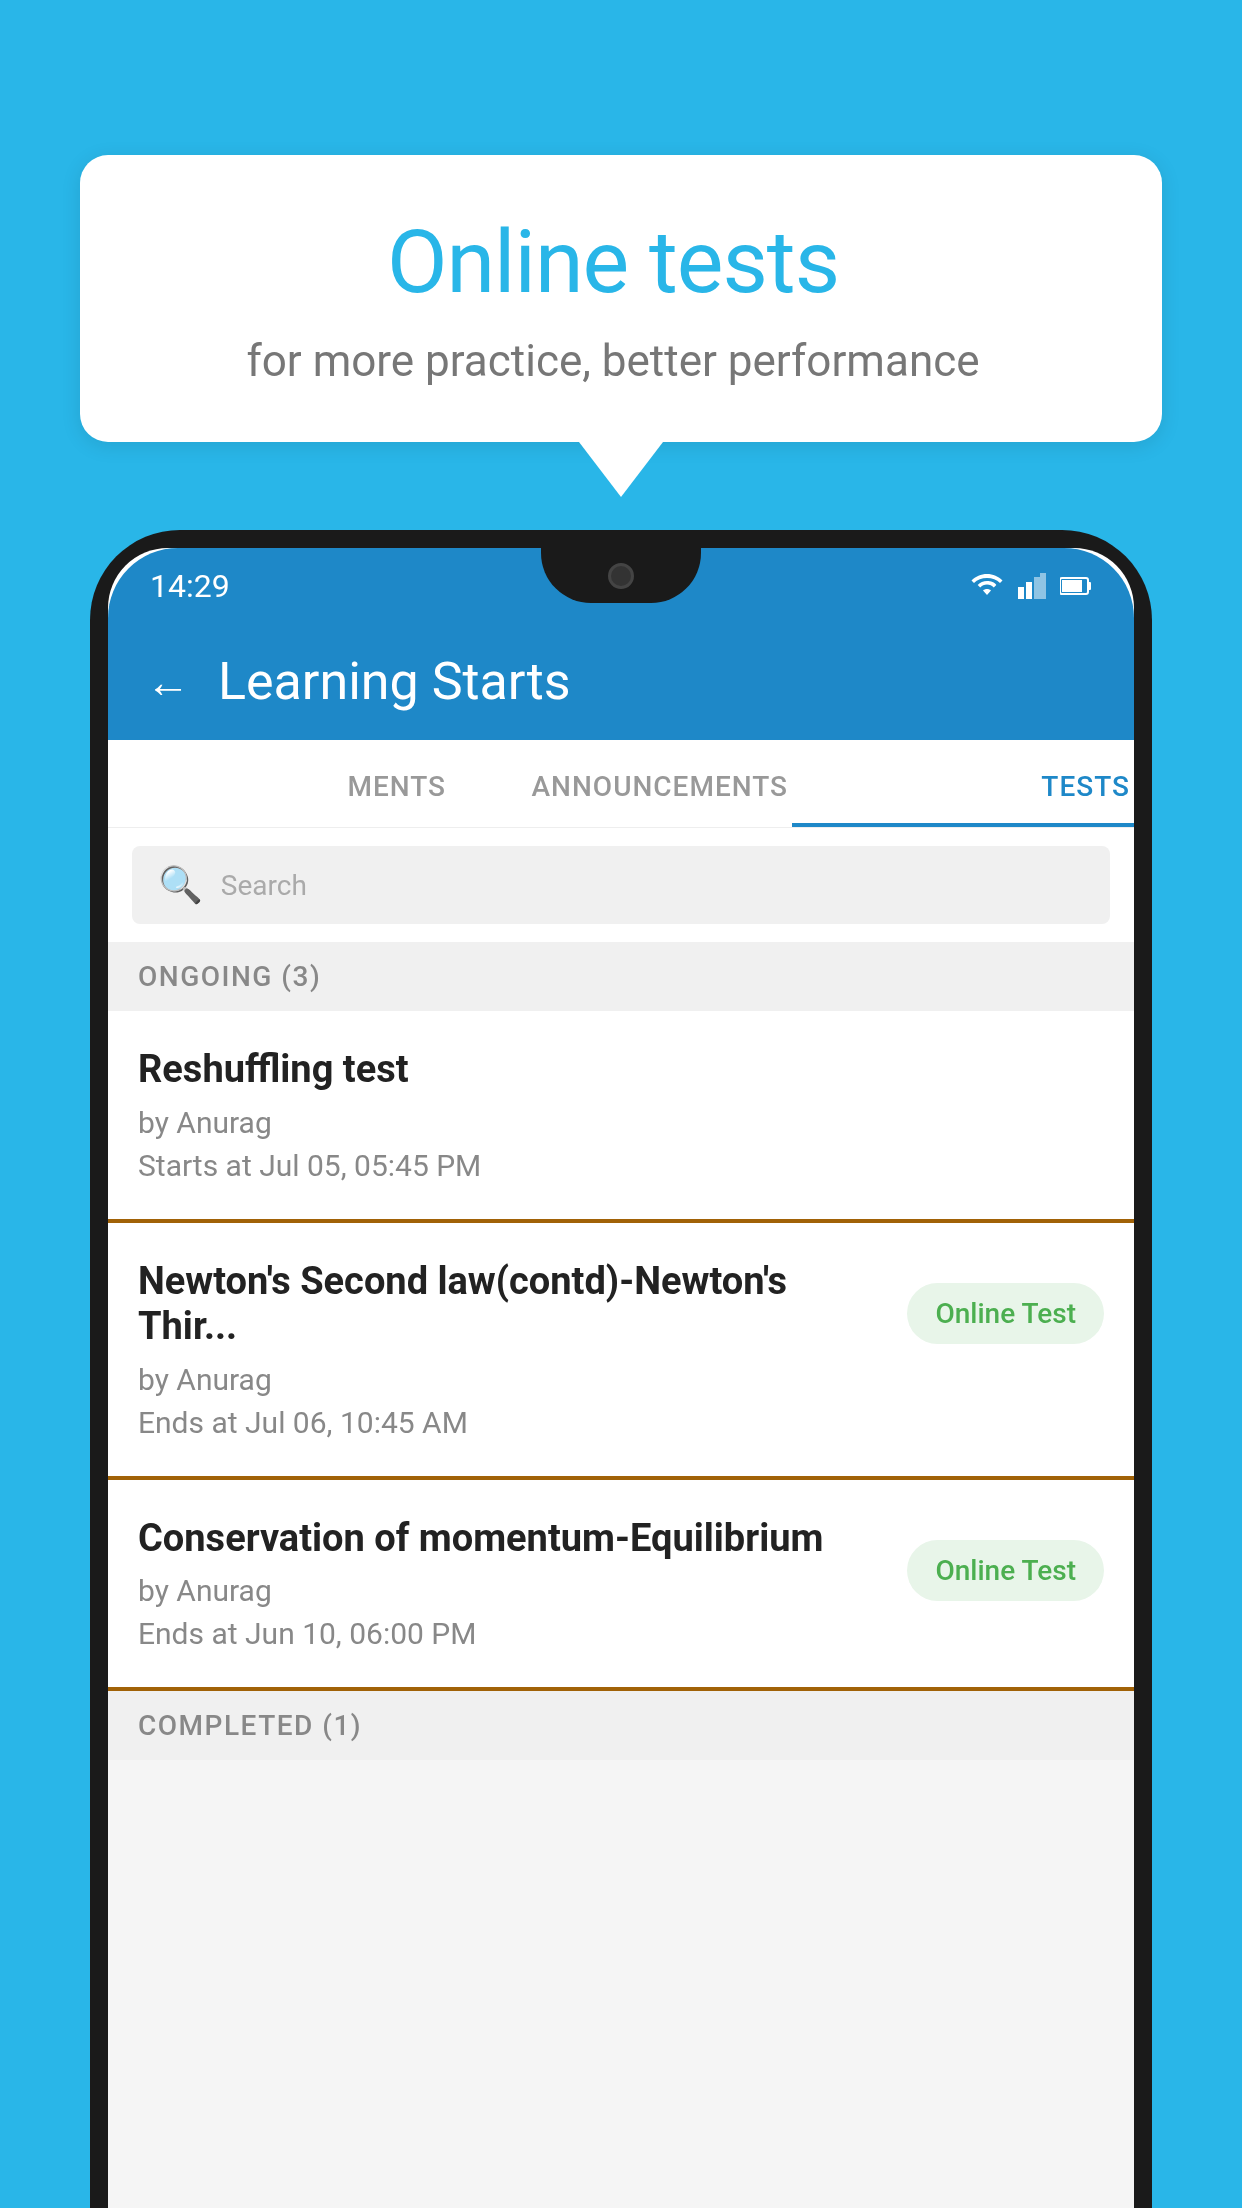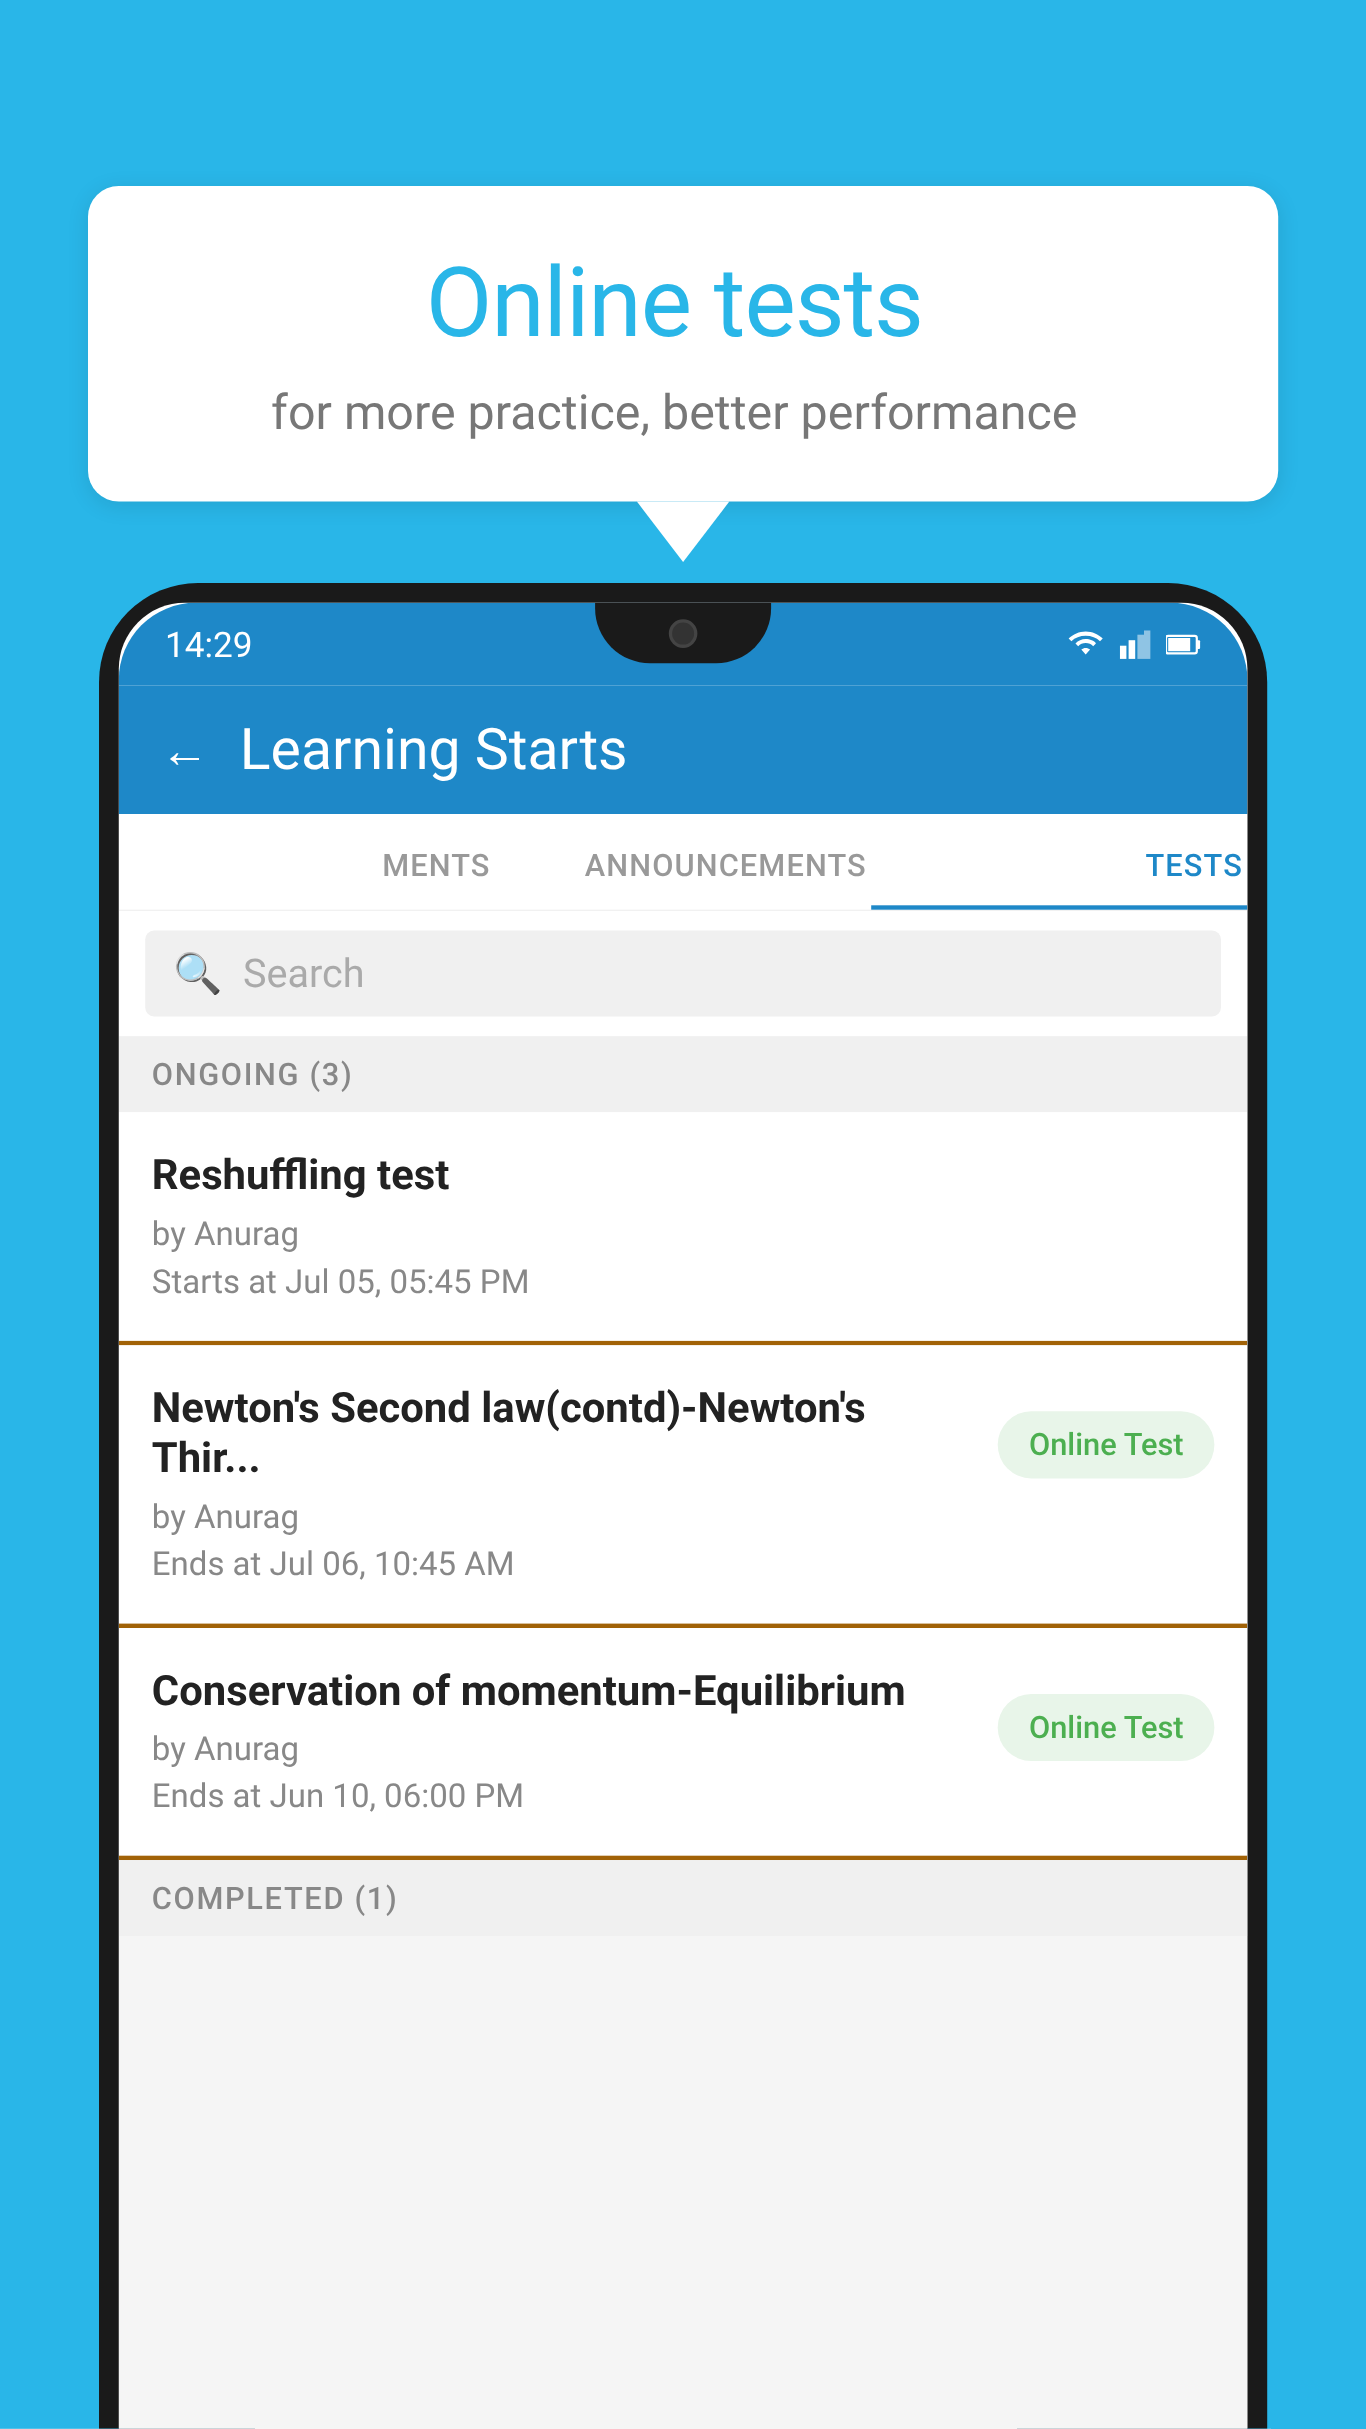--- a/index.html
+++ b/index.html
@@ -24,21 +24,20 @@
       align-items: center;
     }
 
     .speech-bubble {
       background: white;
       border-radius: 28px;
       padding: 55px 60px 55px 44px;
       text-align: center;
       width: 100%;
       box-shadow: 0 4px 20px rgba(0,0,0,0.1);
-      margin-top: 14px;
     }
 
     .speech-bubble-title {
       color: #29B6E8;
       font-size: 88px;
       font-weight: 400;
       margin-bottom: 22px;
       letter-spacing: -1px;
     }
 
@@ -201,21 +200,21 @@
       gap: 18px;
     }
 
     .search-icon-shape {
       color: #aaa;
       font-size: 36px;
     }
 
     .search-placeholder {
       color: #aaa;
-      font-size: 36px;
+      font-size: 28px;
       text-align: center;
     }
 
     
     .section-label {
       background: #f0f0f0;
       padding: 18px 30px;
       font-size: 28px;
       color: #888;
       letter-spacing: 1.5px;

